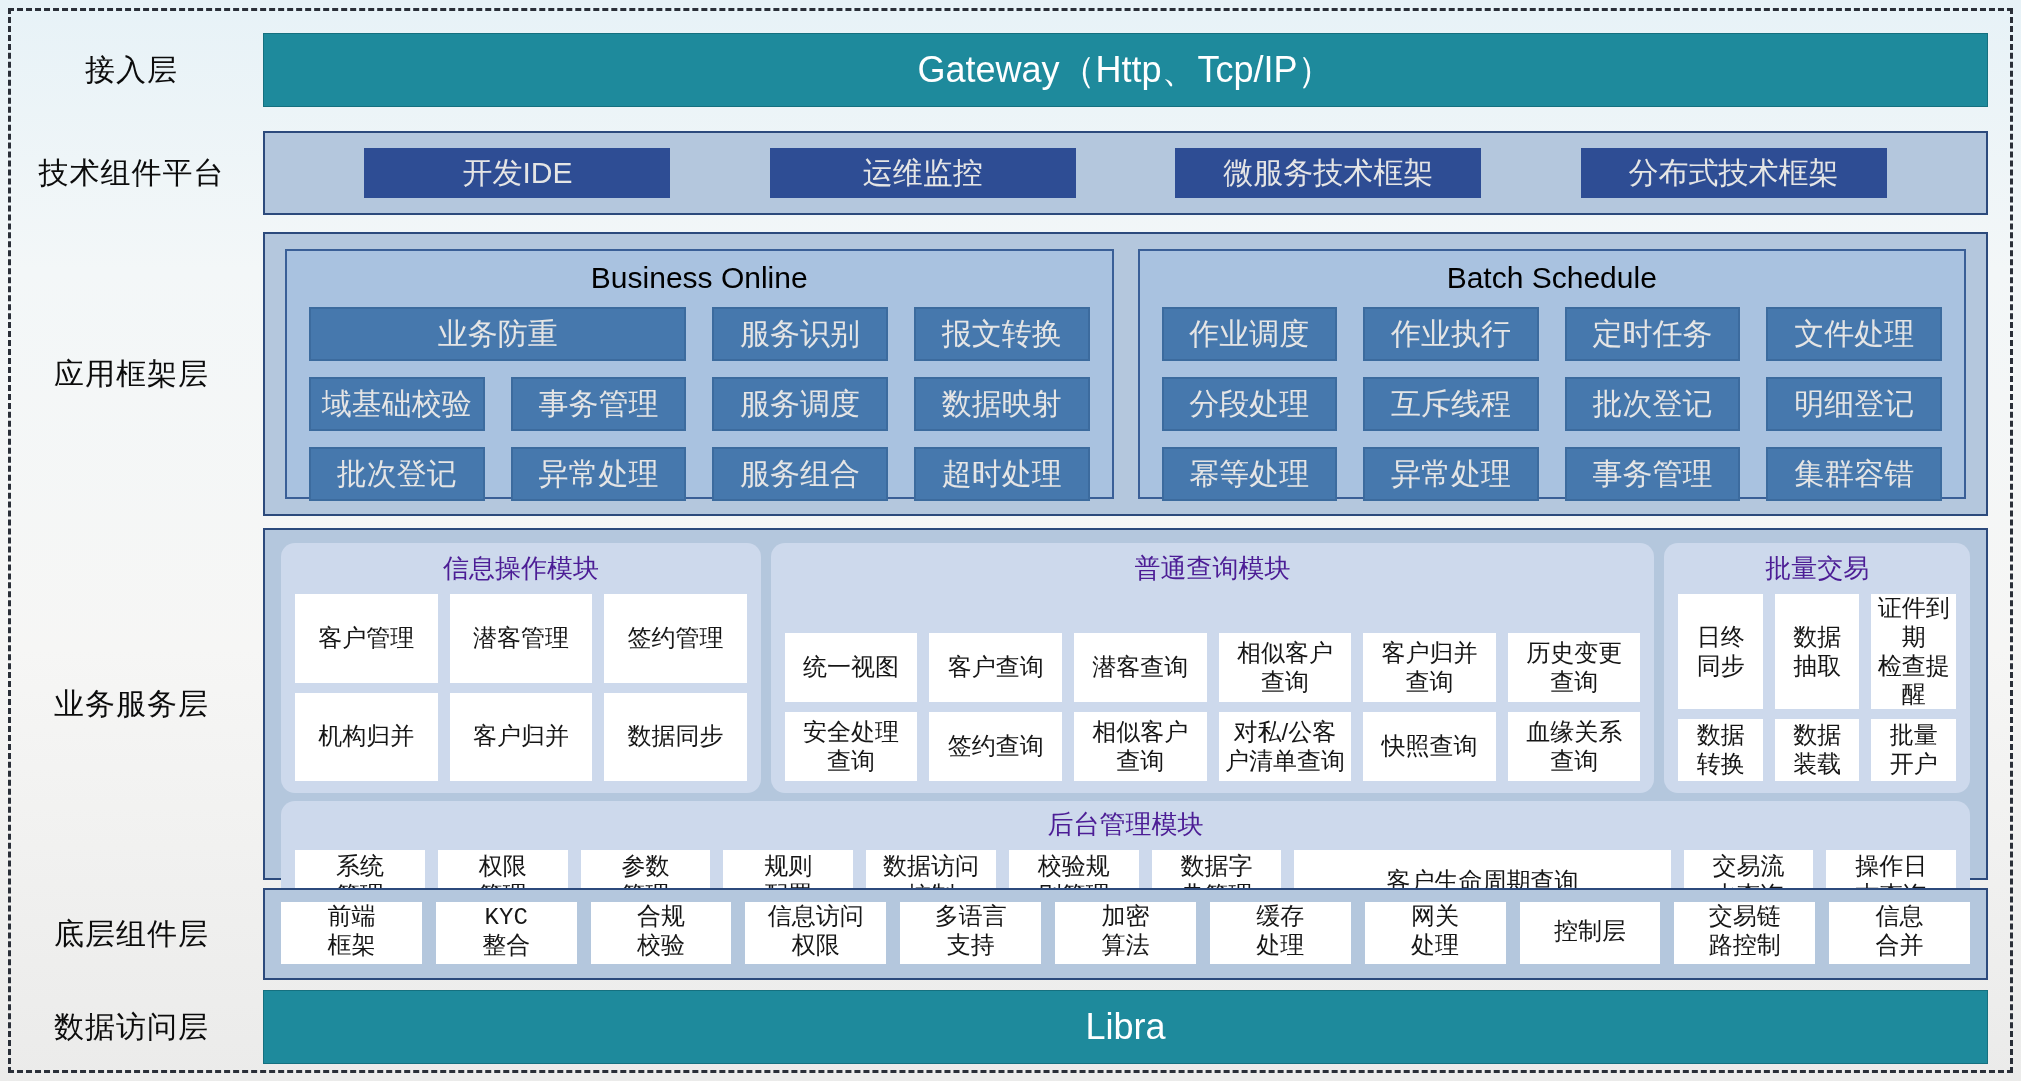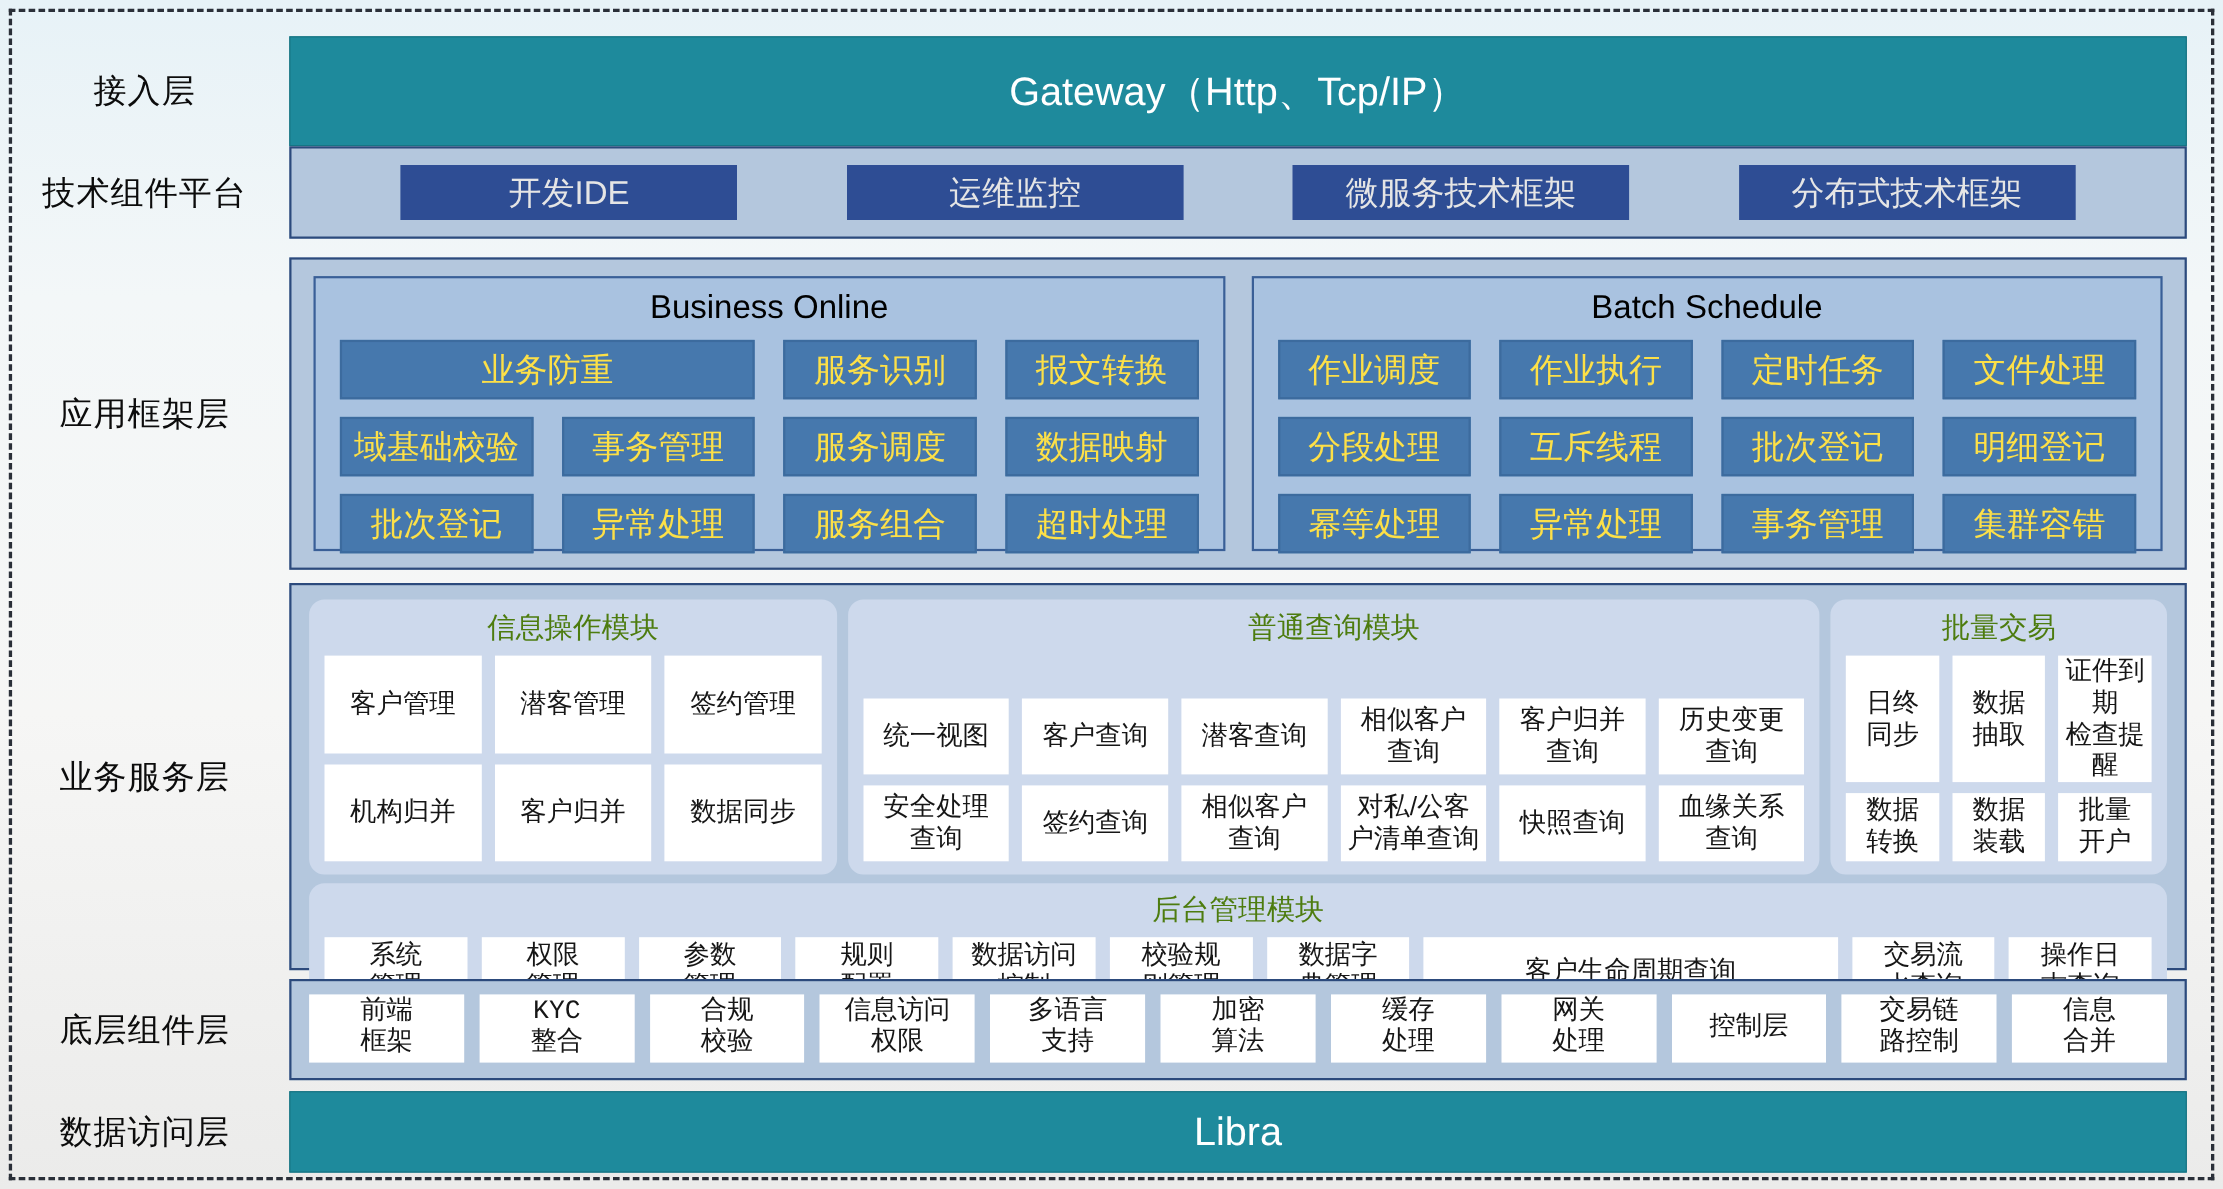--- a/index.html
+++ b/index.html
@@ -17,21 +17,21 @@
     flex: 0 0 263px; display: flex; align-items: center; justify-content: center;
     font-size: 30px; color: #0c0c0c; letter-spacing: 1px;
   }
   .content { flex: 1; margin-right: 33px; }
 
   .teal-bar {
     height: 100%; background: #1E8A9C; border: 1px solid #15707f;
     display: flex; align-items: center; justify-content: center;
     color: #ffffff; font-size: 36px;
   }
-  .row-access { height: 100px; margin-bottom: 0; }
+  .row-access { height: 74px; margin-bottom: 24px; }
   .row-tech { height: 84px; margin-bottom: 17px; }
   .row-app { height: 284px; margin-bottom: 12px; }
   .row-service { height: 352px; margin-bottom: 8px; }
   .row-base { height: 92px; margin-bottom: 10px; }
   .row-data { height: 74px; }
 
   .container {
     height: 100%; background: #b4c7dd; border: 2px solid #2c4a7c;
   }
   .tech-strip { display: flex; align-items: center; justify-content: space-evenly; }
@@ -41,35 +41,35 @@
   }
 
   .app-wrap { display: flex; gap: 24px; padding: 15px 20px; }
   .panel {
     flex: 1; background: #a9c2e0; border: 2px solid #3a5f97; padding: 6px 22px 16px;
     display: flex; flex-direction: column;
   }
   .panel-title { text-align: center; font-size: 30px; color: #000; margin: 4px 0 12px; }
   .panel-grid { display: grid; grid-template-columns: repeat(4, 1fr); gap: 16px 26px; flex: 1; }
   .sbtn {
-    background: #4678AD; border: 2px solid #3c6b9e; color: #fde047; font-size: 30px;
+    background: #4678AD; border: 2px solid #3c6b9e; color: #e5e5e5; font-size: 30px;
     min-height: 54px; display: flex; align-items: center; justify-content: center;
   }
   .span2 { grid-column: span 2; }
 
   .service-wrap { height: 100%; display: flex; flex-direction: column; justify-content: space-between; padding: 13px 16px; }
   .modules-row { display: flex; gap: 10px; flex: 1; }
   .module {
     background: #cdd9ec; border-radius: 14px; padding: 4px 14px 12px;
     display: flex; flex-direction: column;
   }
   .module-info  { flex: 472 0 0; }
   .module-query { flex: 894 0 0; gap: 39px; }
   .module-batch { flex: 290 0 0; }
-  .module-title { text-align: center; font-size: 26px; color: #4d7c0f; margin: 4px 0 8px; }
+  .module-title { text-align: center; font-size: 26px; color: #4c1d95; margin: 4px 0 8px; }
   .module-grid { display: grid; gap: 10px 12px; flex: 1; }
   .cols3 { grid-template-columns: repeat(3, 1fr); }
   .cols6 { grid-template-columns: repeat(6, 1fr); }
   .wbtn {
     background: #ffffff; color: #161616; font-size: 24px; line-height: 1.2;
     min-height: 62px; display: flex; align-items: center; justify-content: center;
     text-align: center; white-space: pre-line;
   }
   .admin { margin-top: 8px; background: #cdd9ec; border-radius: 14px; padding: 2px 14px 12px; }
   .admin-row { display: flex; gap: 13px; }

